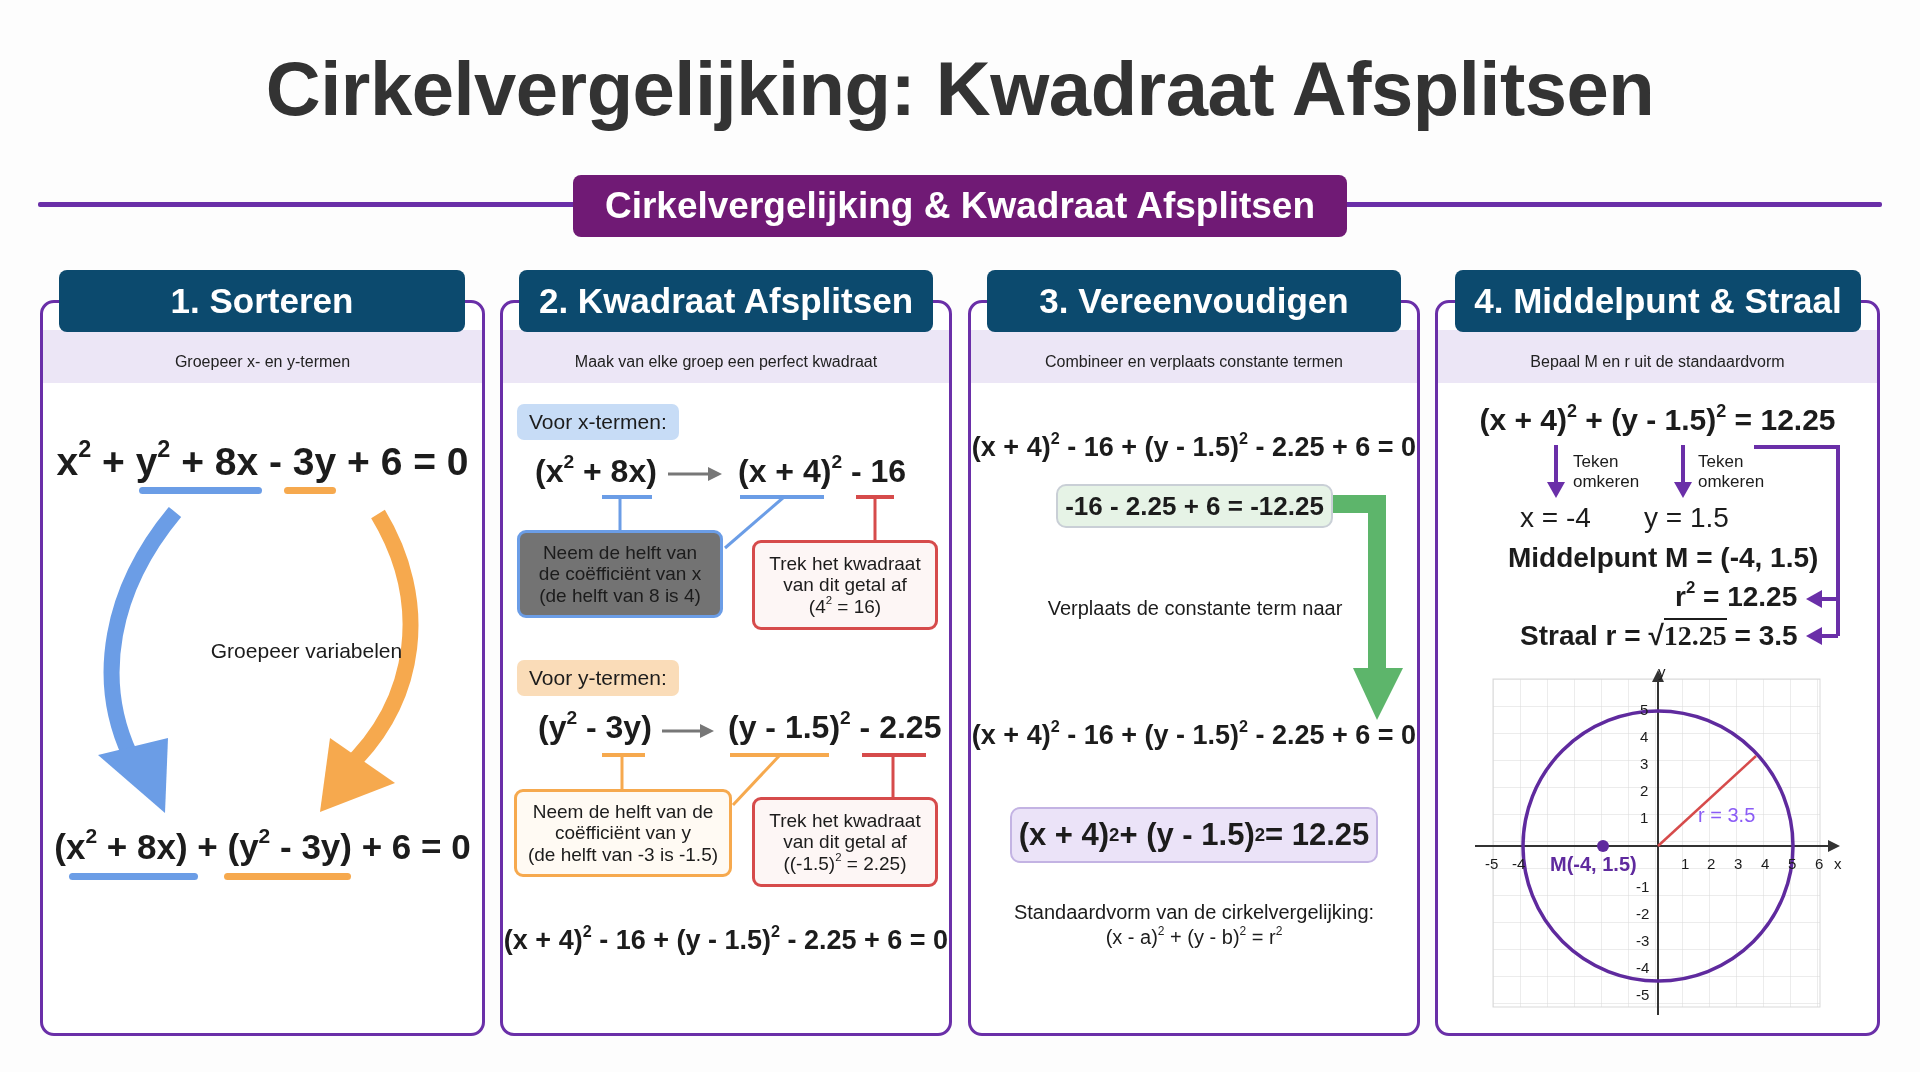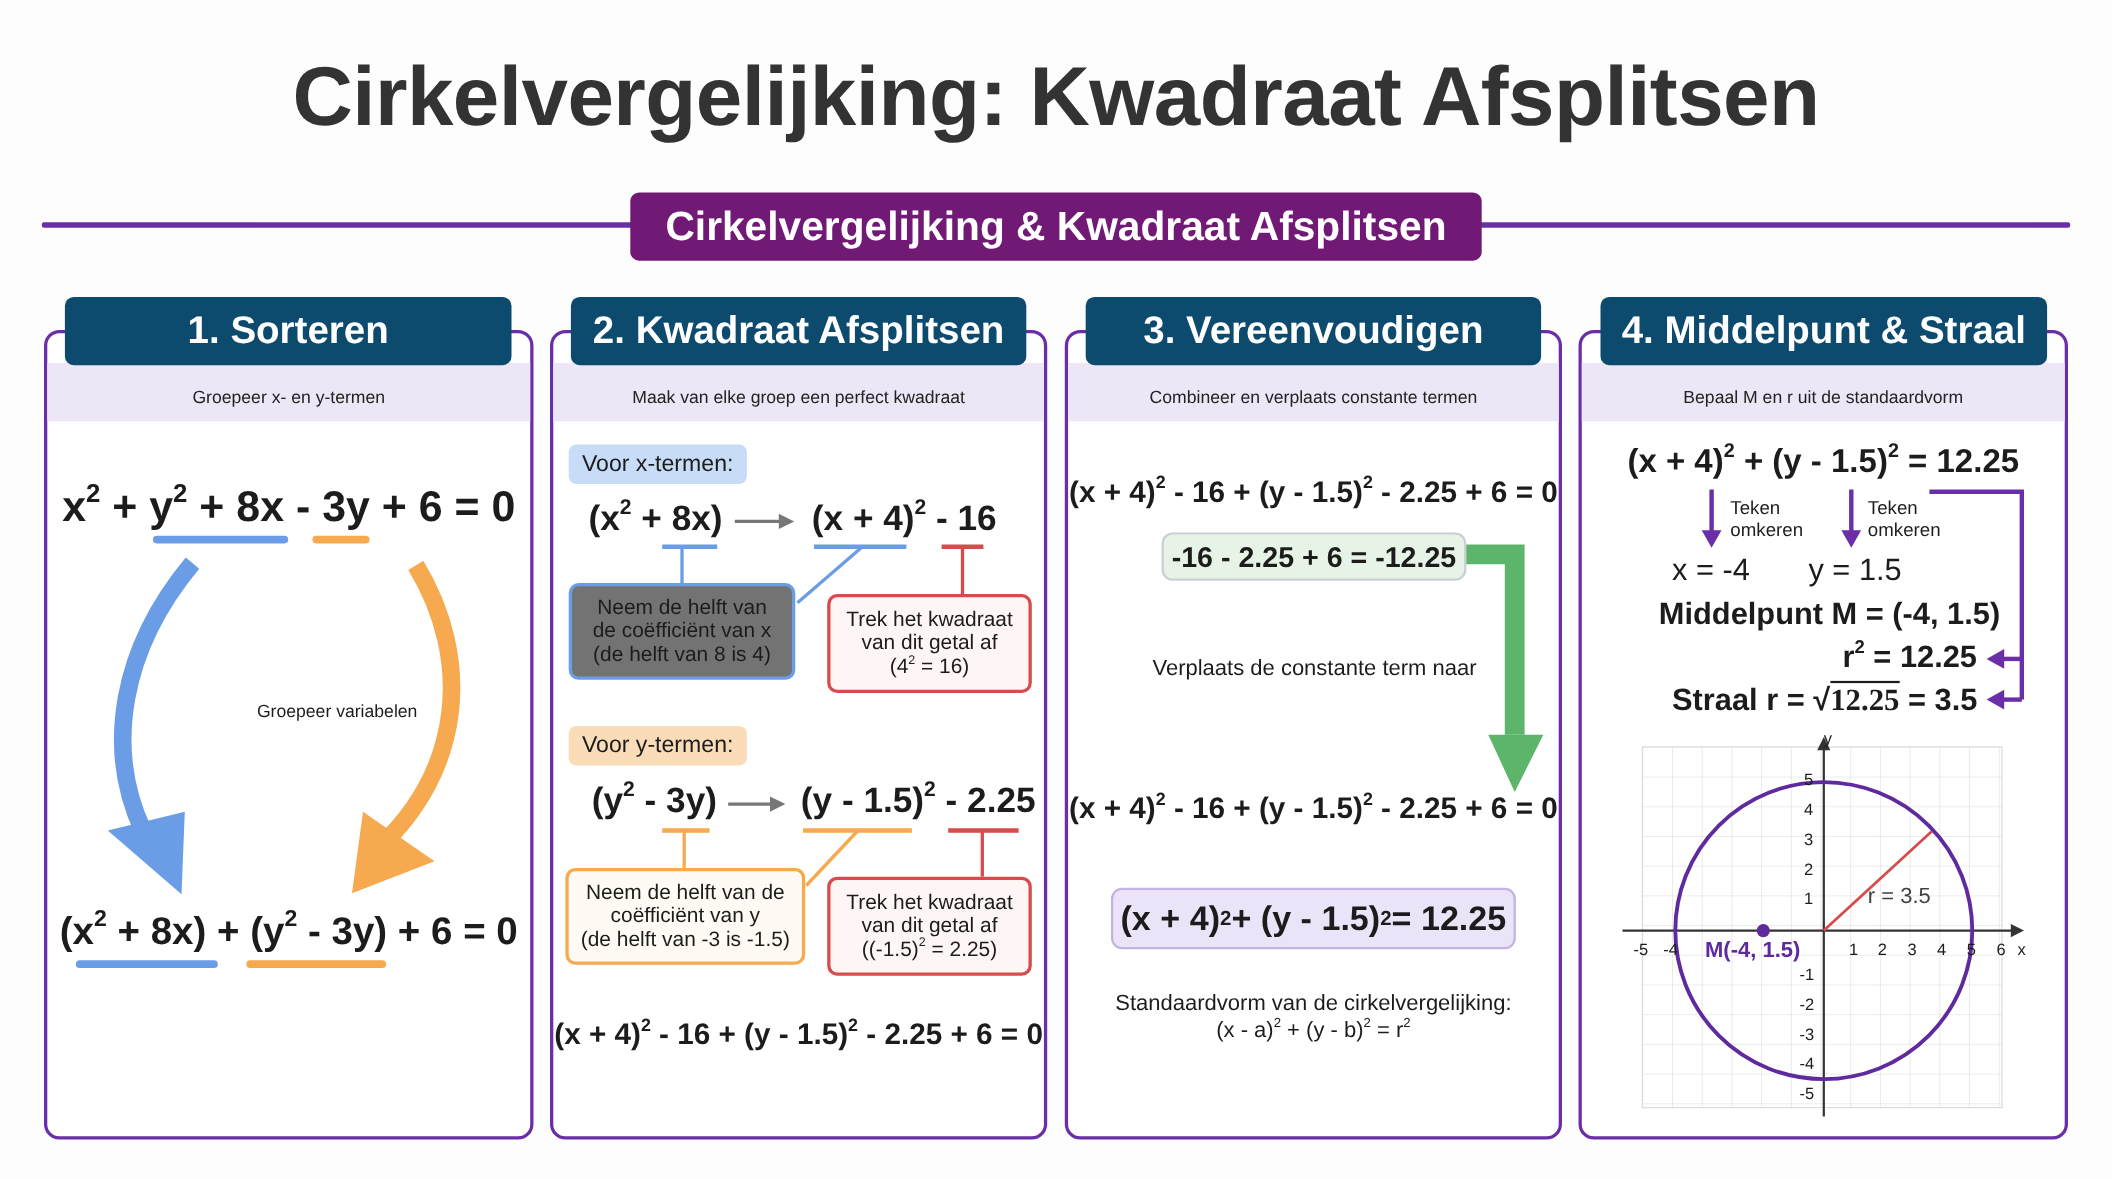--- a/index.html
+++ b/index.html
@@ -40,21 +40,21 @@
 <svg style="left:0;top:0;width:1920px;height:1072px;pointer-events:none;">
   <g>
     <path d="M175 512 C 110 590, 95 680, 130 755" stroke="#6b9de6" stroke-width="16" fill="none"></path>
     <polygon points="98,755 168,738 165,813" fill="#6b9de6"></polygon>
   </g>
   <g>
     <path d="M378 514 C 430 600, 420 700, 345 770" stroke="#f6a94e" stroke-width="16" fill="none"></path>
     <polygon points="330,738 395,783 320,812" fill="#f6a94e"></polygon>
   </g>
 </svg>
-<div class="abs txt" style="left:40px;width:533px;top:638px;font-size:16px;">Groepeer variabelen</div>
+<div class="abs txt" style="left:40px;width:533px;top:638px;font-size:21px;">Groepeer variabelen</div>
 
 <div class="abs eq" style="left:40px;width:445px;top:827px;font-size:35px;"><span>(x</span><sup>2</sup><span> + 8x) + (y</span><sup>2</sup><span> - 3y) + 6 = 0</span></div>
 <div class="abs ul blue" style="left:69px;top:873px;width:129px;"></div>
 <div class="abs ul orange" style="left:224px;top:873px;width:127px;"></div>
 
 <div class="abs panel" style="left:500px;width:452px;"></div>
 <div class="abs band" style="left:503px;width:446px;">Maak van elke groep een perfect kwadraat</div>
 <div class="abs tab" style="left:519px;width:414px;">2. Kwadraat Afsplitsen</div>
 
 <div class="abs pill" style="left:517px;top:404px;height:36px;background:#c7dcf6;">Voor x-termen:</div>
@@ -210,13 +210,13 @@
 <div class="abs" style="left:1640px;top:728px;font-size:15px;">4</div>
 <div class="abs" style="left:1640px;top:755px;font-size:15px;">3</div>
 <div class="abs" style="left:1640px;top:782px;font-size:15px;">2</div>
 <div class="abs" style="left:1640px;top:809px;font-size:15px;">1</div>
 <div class="abs" style="left:1636px;top:878px;font-size:15px;">-1</div>
 <div class="abs" style="left:1636px;top:905px;font-size:15px;">-2</div>
 <div class="abs" style="left:1636px;top:932px;font-size:15px;">-3</div>
 <div class="abs" style="left:1636px;top:959px;font-size:15px;">-4</div>
 <div class="abs" style="left:1636px;top:986px;font-size:15px;">-5</div>
 <div class="abs" style="left:1550px;top:853px;font-size:20px;color:#5f2a9e;font-weight:700;">M(-4, 1.5)</div>
-<div class="abs" style="left:1698px;top:804px;font-size:20px;color:#404040;">r = 3.5</div>
+<div class="abs" style="left:1698px;top:804px;font-size:20px;color:#8b5cf6;">r = 3.5</div>
 
 </body></html>

